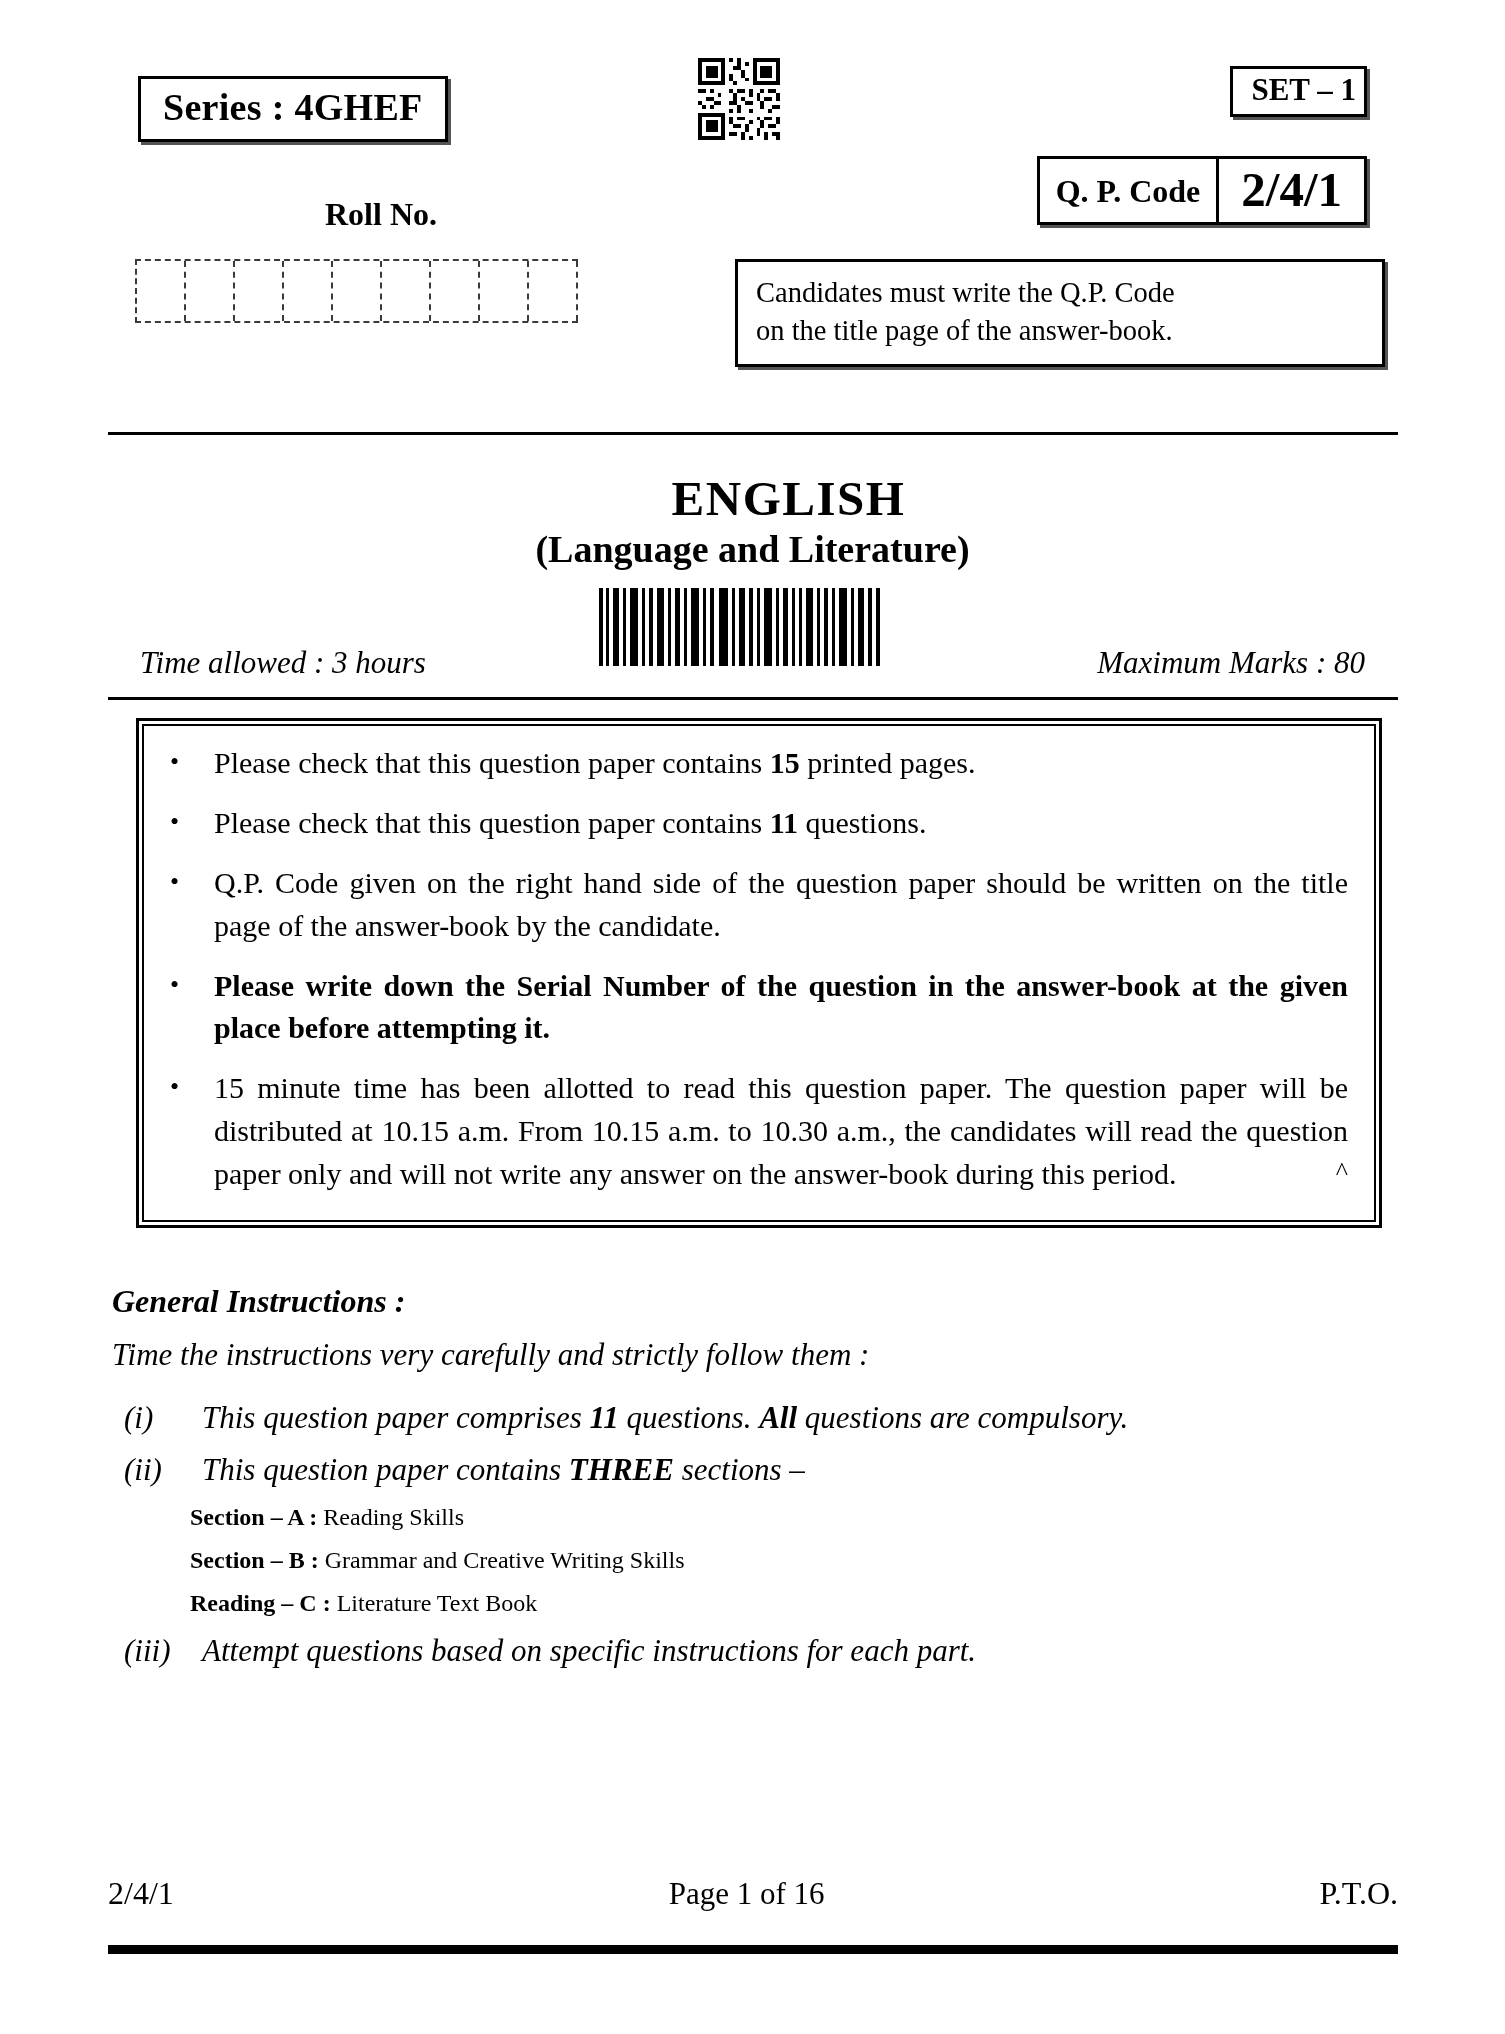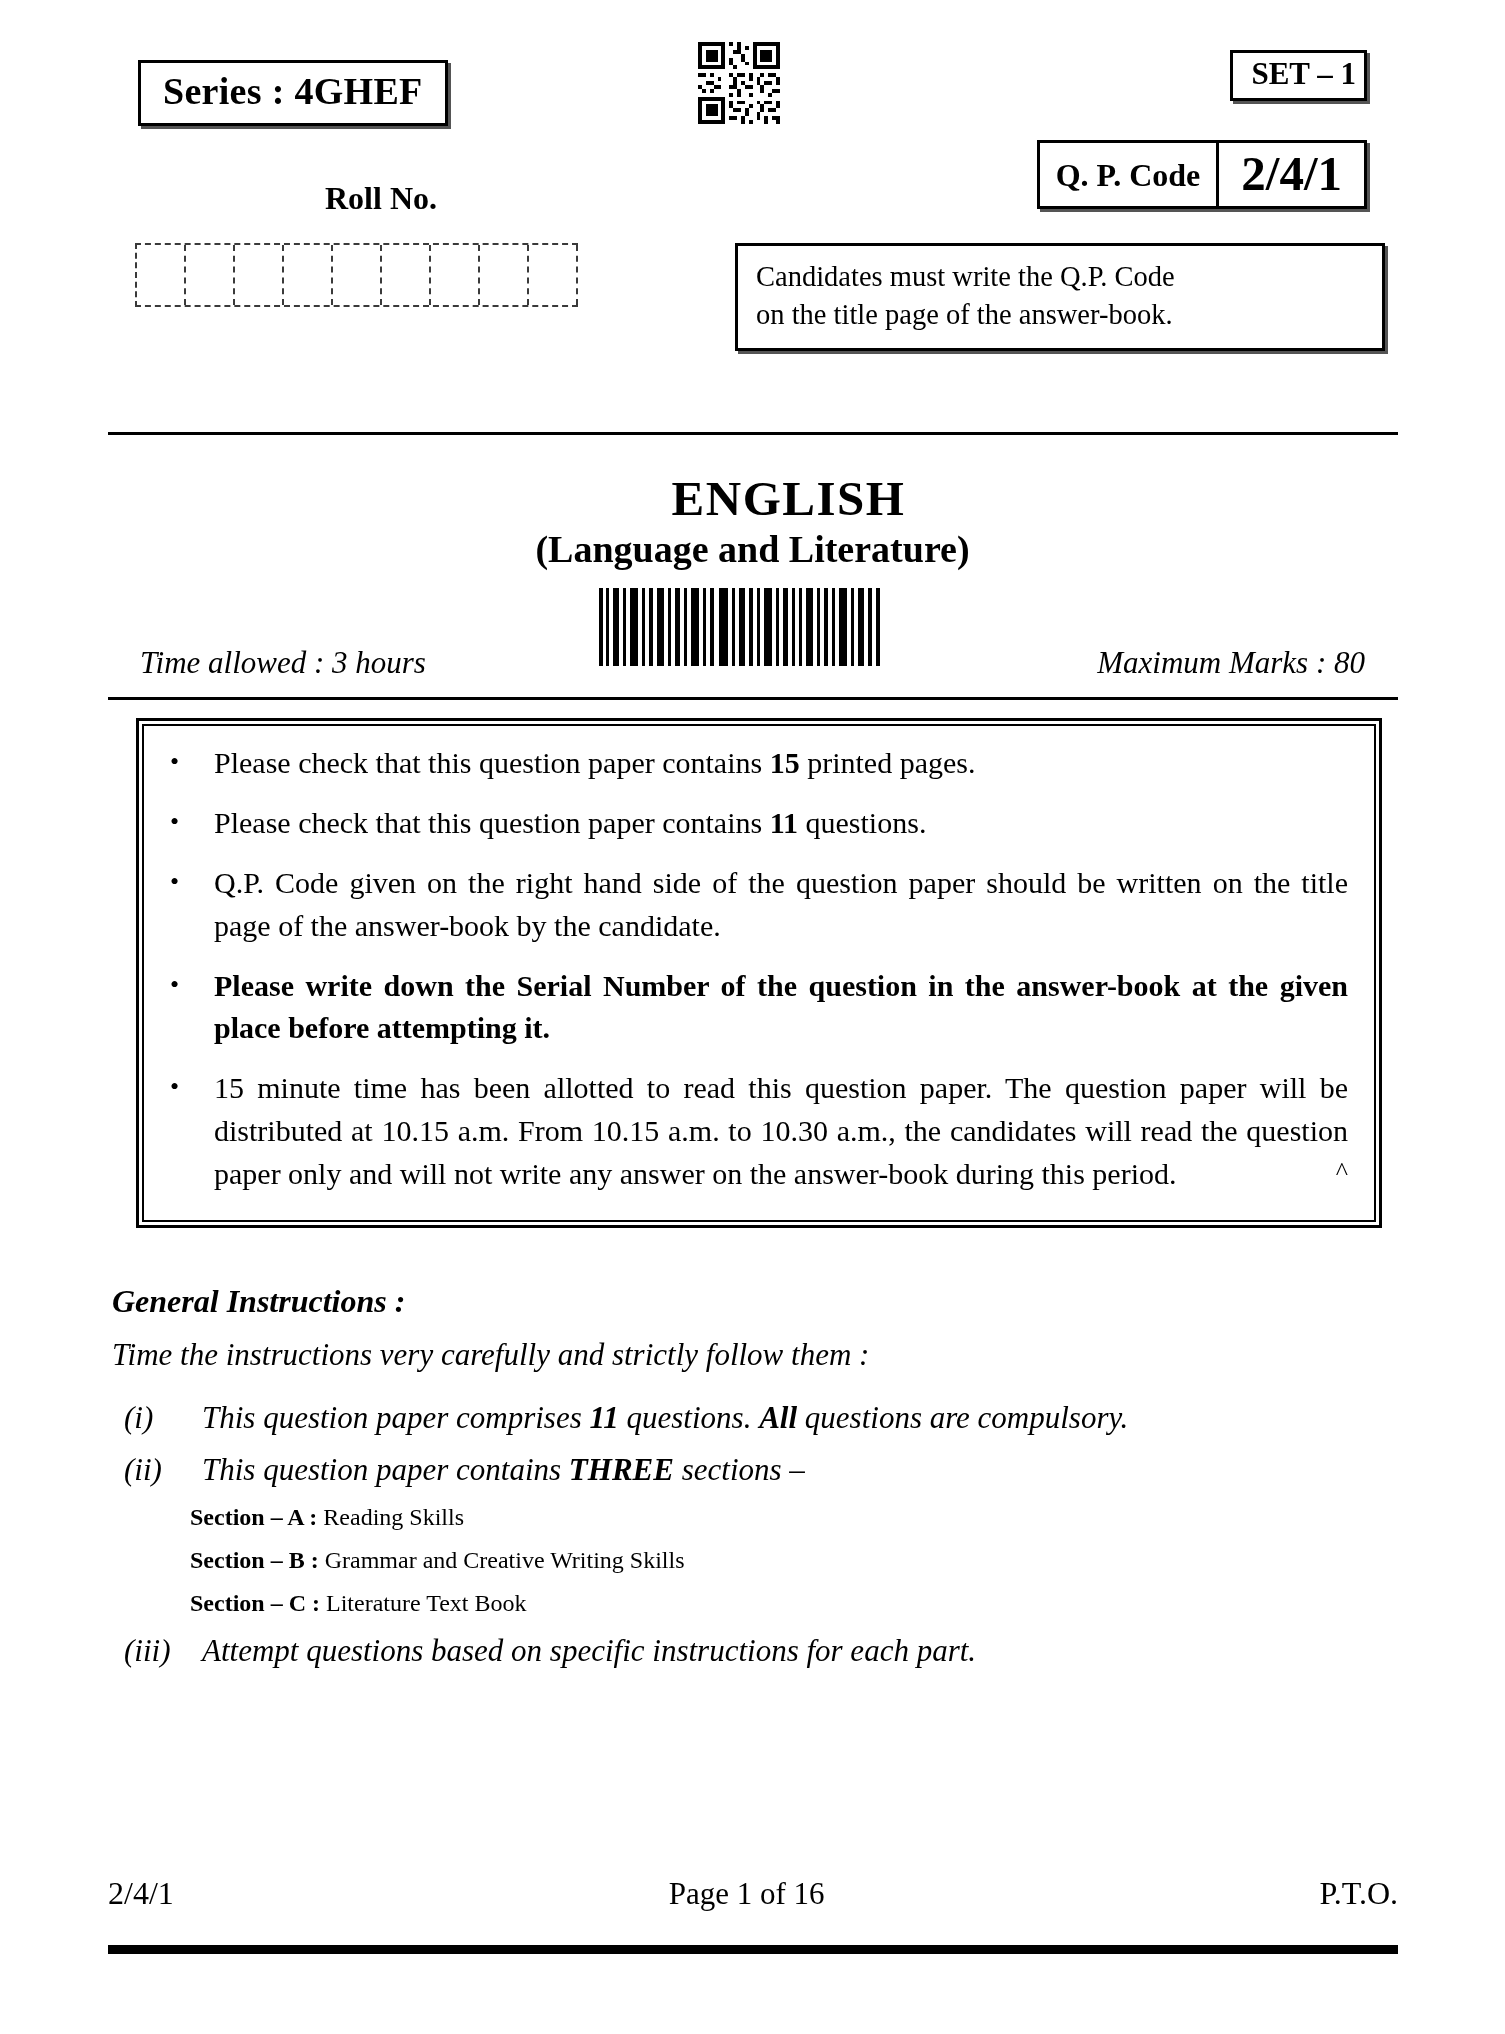--- a/index.html
+++ b/index.html
@@ -19,21 +19,21 @@
     position: absolute;
     left: 0; top: 0;
     width: 1505px;
     height: 2034px;
     padding: 0;
   }
 
   
   .topband {
     position: absolute;
-    left: 0; top: 0;
+    left: 0; top: 16px;
     width: 1505px;
     height: 340px;
   }
 
   .series-box {
     position: absolute;
     left: 138px;
     top: 60px;
     border: 3px solid #000;
     box-shadow: 3px 3px 0 #555;
@@ -482,21 +482,21 @@
       <div class="gi-row">
         <div class="gi-num">(i)</div>
         <div class="gi-body"><span>This question paper comprises </span><b>11</b><span> questions. </span><b>All</b><span> questions are compulsory.</span></div>
       </div>
       <div class="gi-row">
         <div class="gi-num">(ii)</div>
         <div class="gi-body"><span>This question paper contains </span><b>THREE</b><span> sections –</span></div>
       </div>
       <div class="sec-line"><span class="sec-name">Section – A :</span><span> Reading Skills</span></div>
       <div class="sec-line"><span class="sec-name">Section – B :</span><span> Grammar and Creative Writing Skills</span></div>
-      <div class="sec-line"><span class="sec-name">Section – C :</span><span> Literature Text Book</span></div>
+      <div class="sec-line"><span class="sec-name">Reading – C :</span><span> Literature Text Book</span></div>
       <div class="gi-row">
         <div class="gi-num">(iii)</div>
         <div class="gi-body"><span>Attempt questions based on specific instructions for each part.</span></div>
       </div>
     </div>
 
   <div class="footer">
     <div>2/4/1</div>
     <div class="f-center">Page 1 of 16</div>
     <div>P.T.O.</div>

